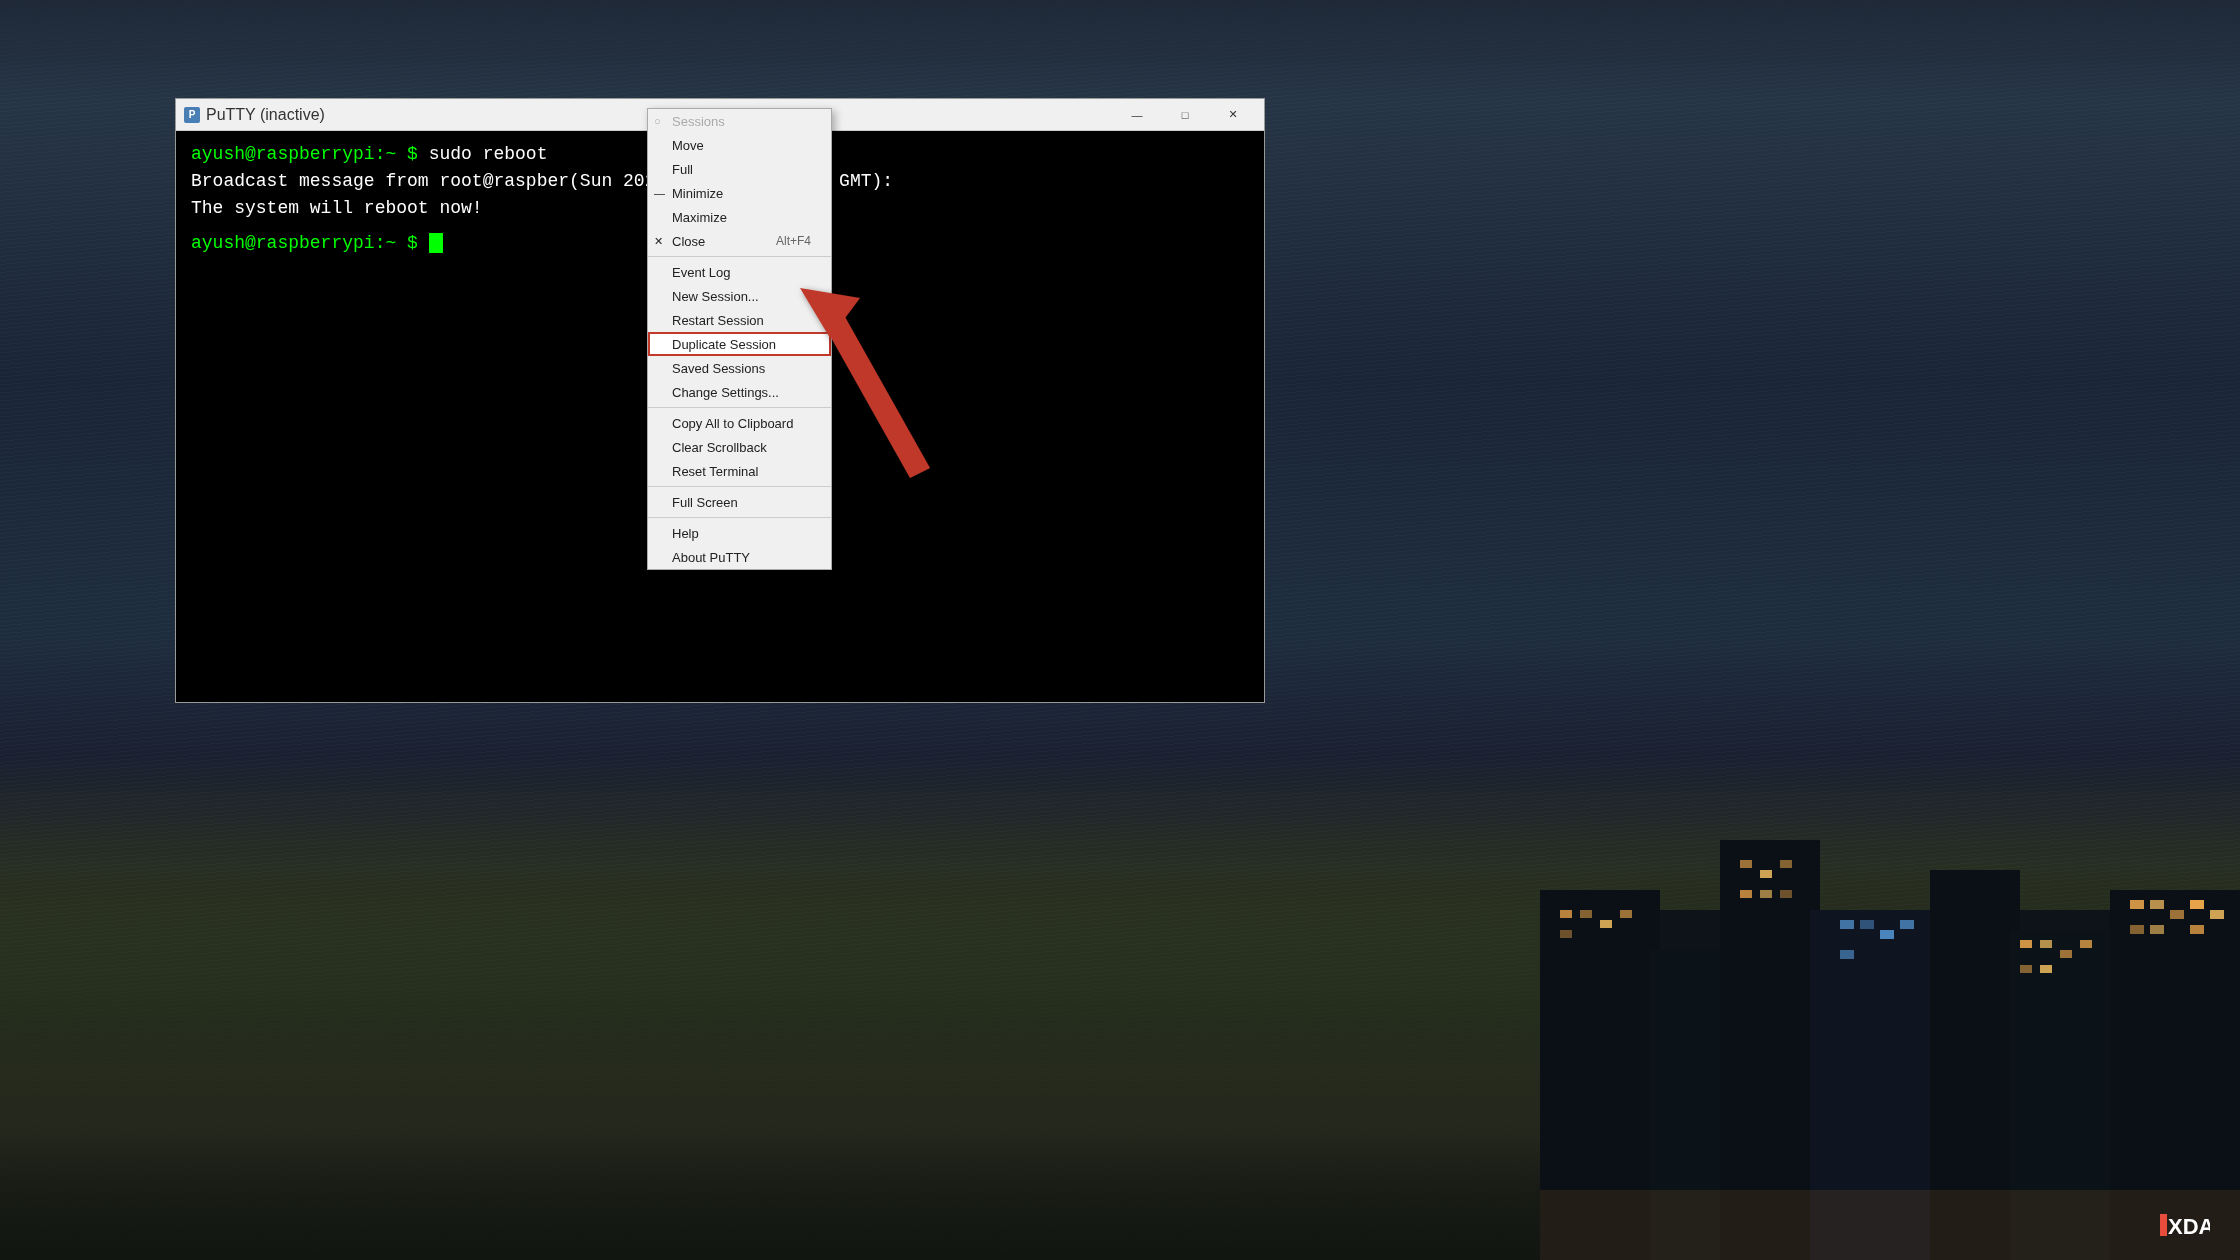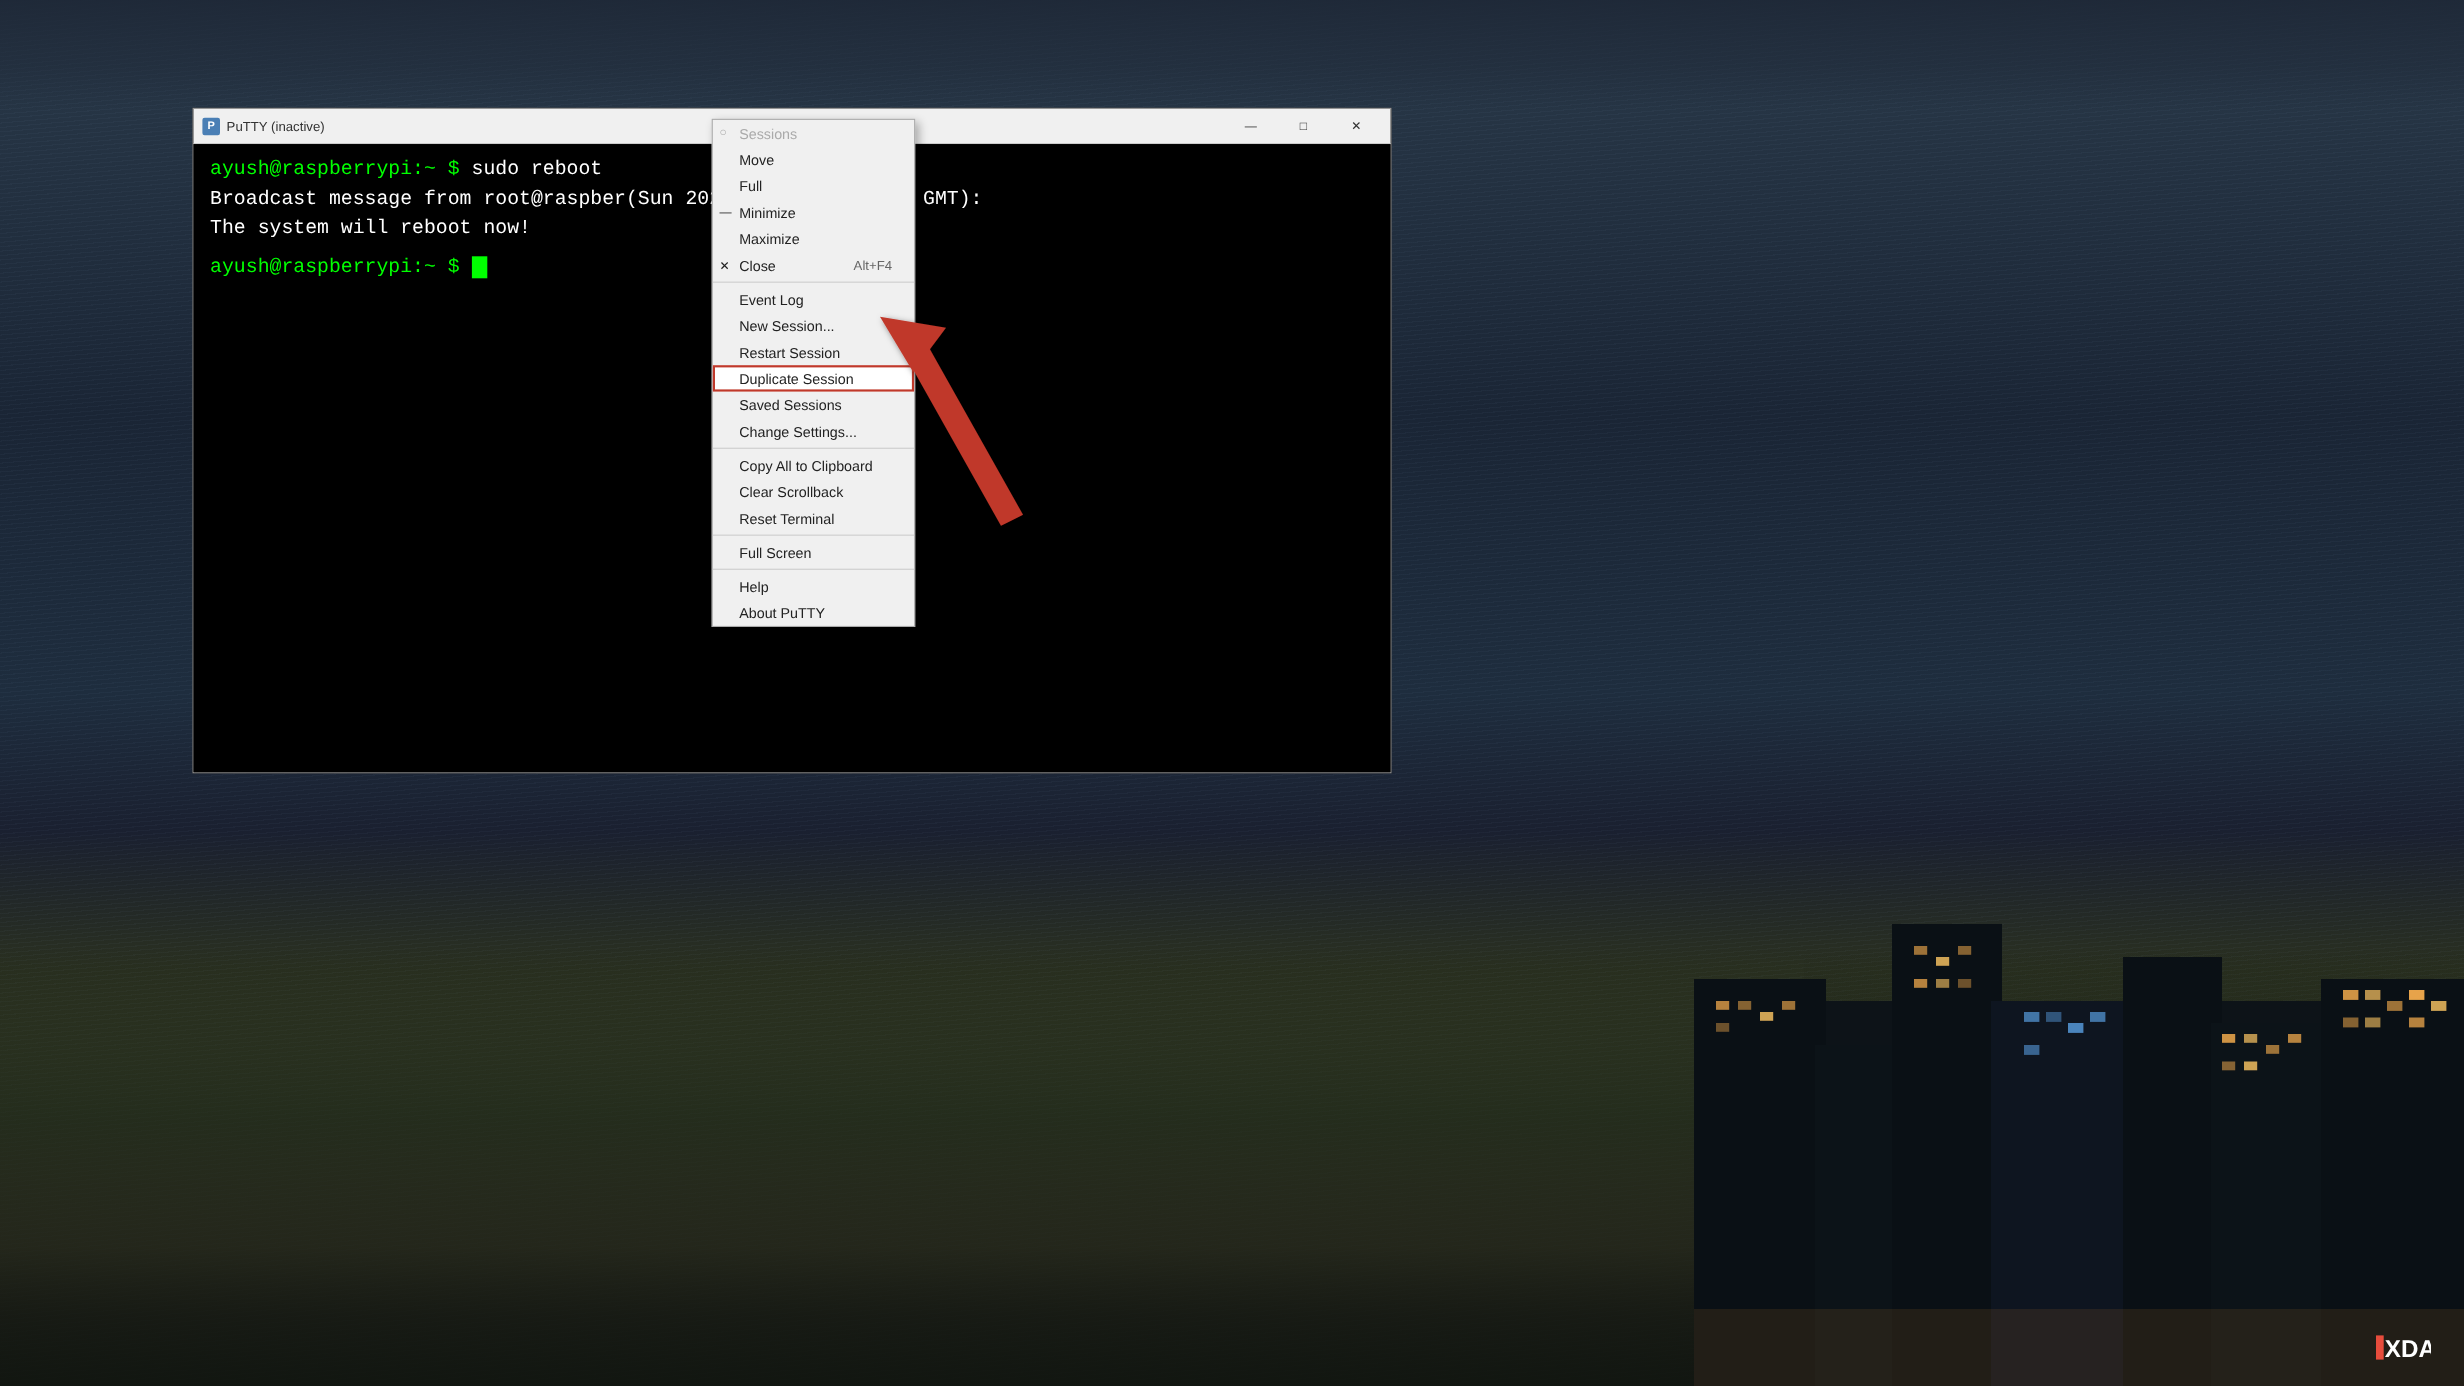--- a/index.html
+++ b/index.html
@@ -79,21 +79,21 @@
       align-items: center;
       justify-content: center;
       font-size: 10px;
       color: white;
       font-weight: bold;
       flex-shrink: 0;
     }
 
     .putty-title {
       flex: 1;
-      font-size: 12px;
+      font-size: 16px;
       color: #333;
     }
 
     .putty-window-controls {
       display: flex;
       gap: 2px;
     }
 
     .win-btn {
       width: 46px;

